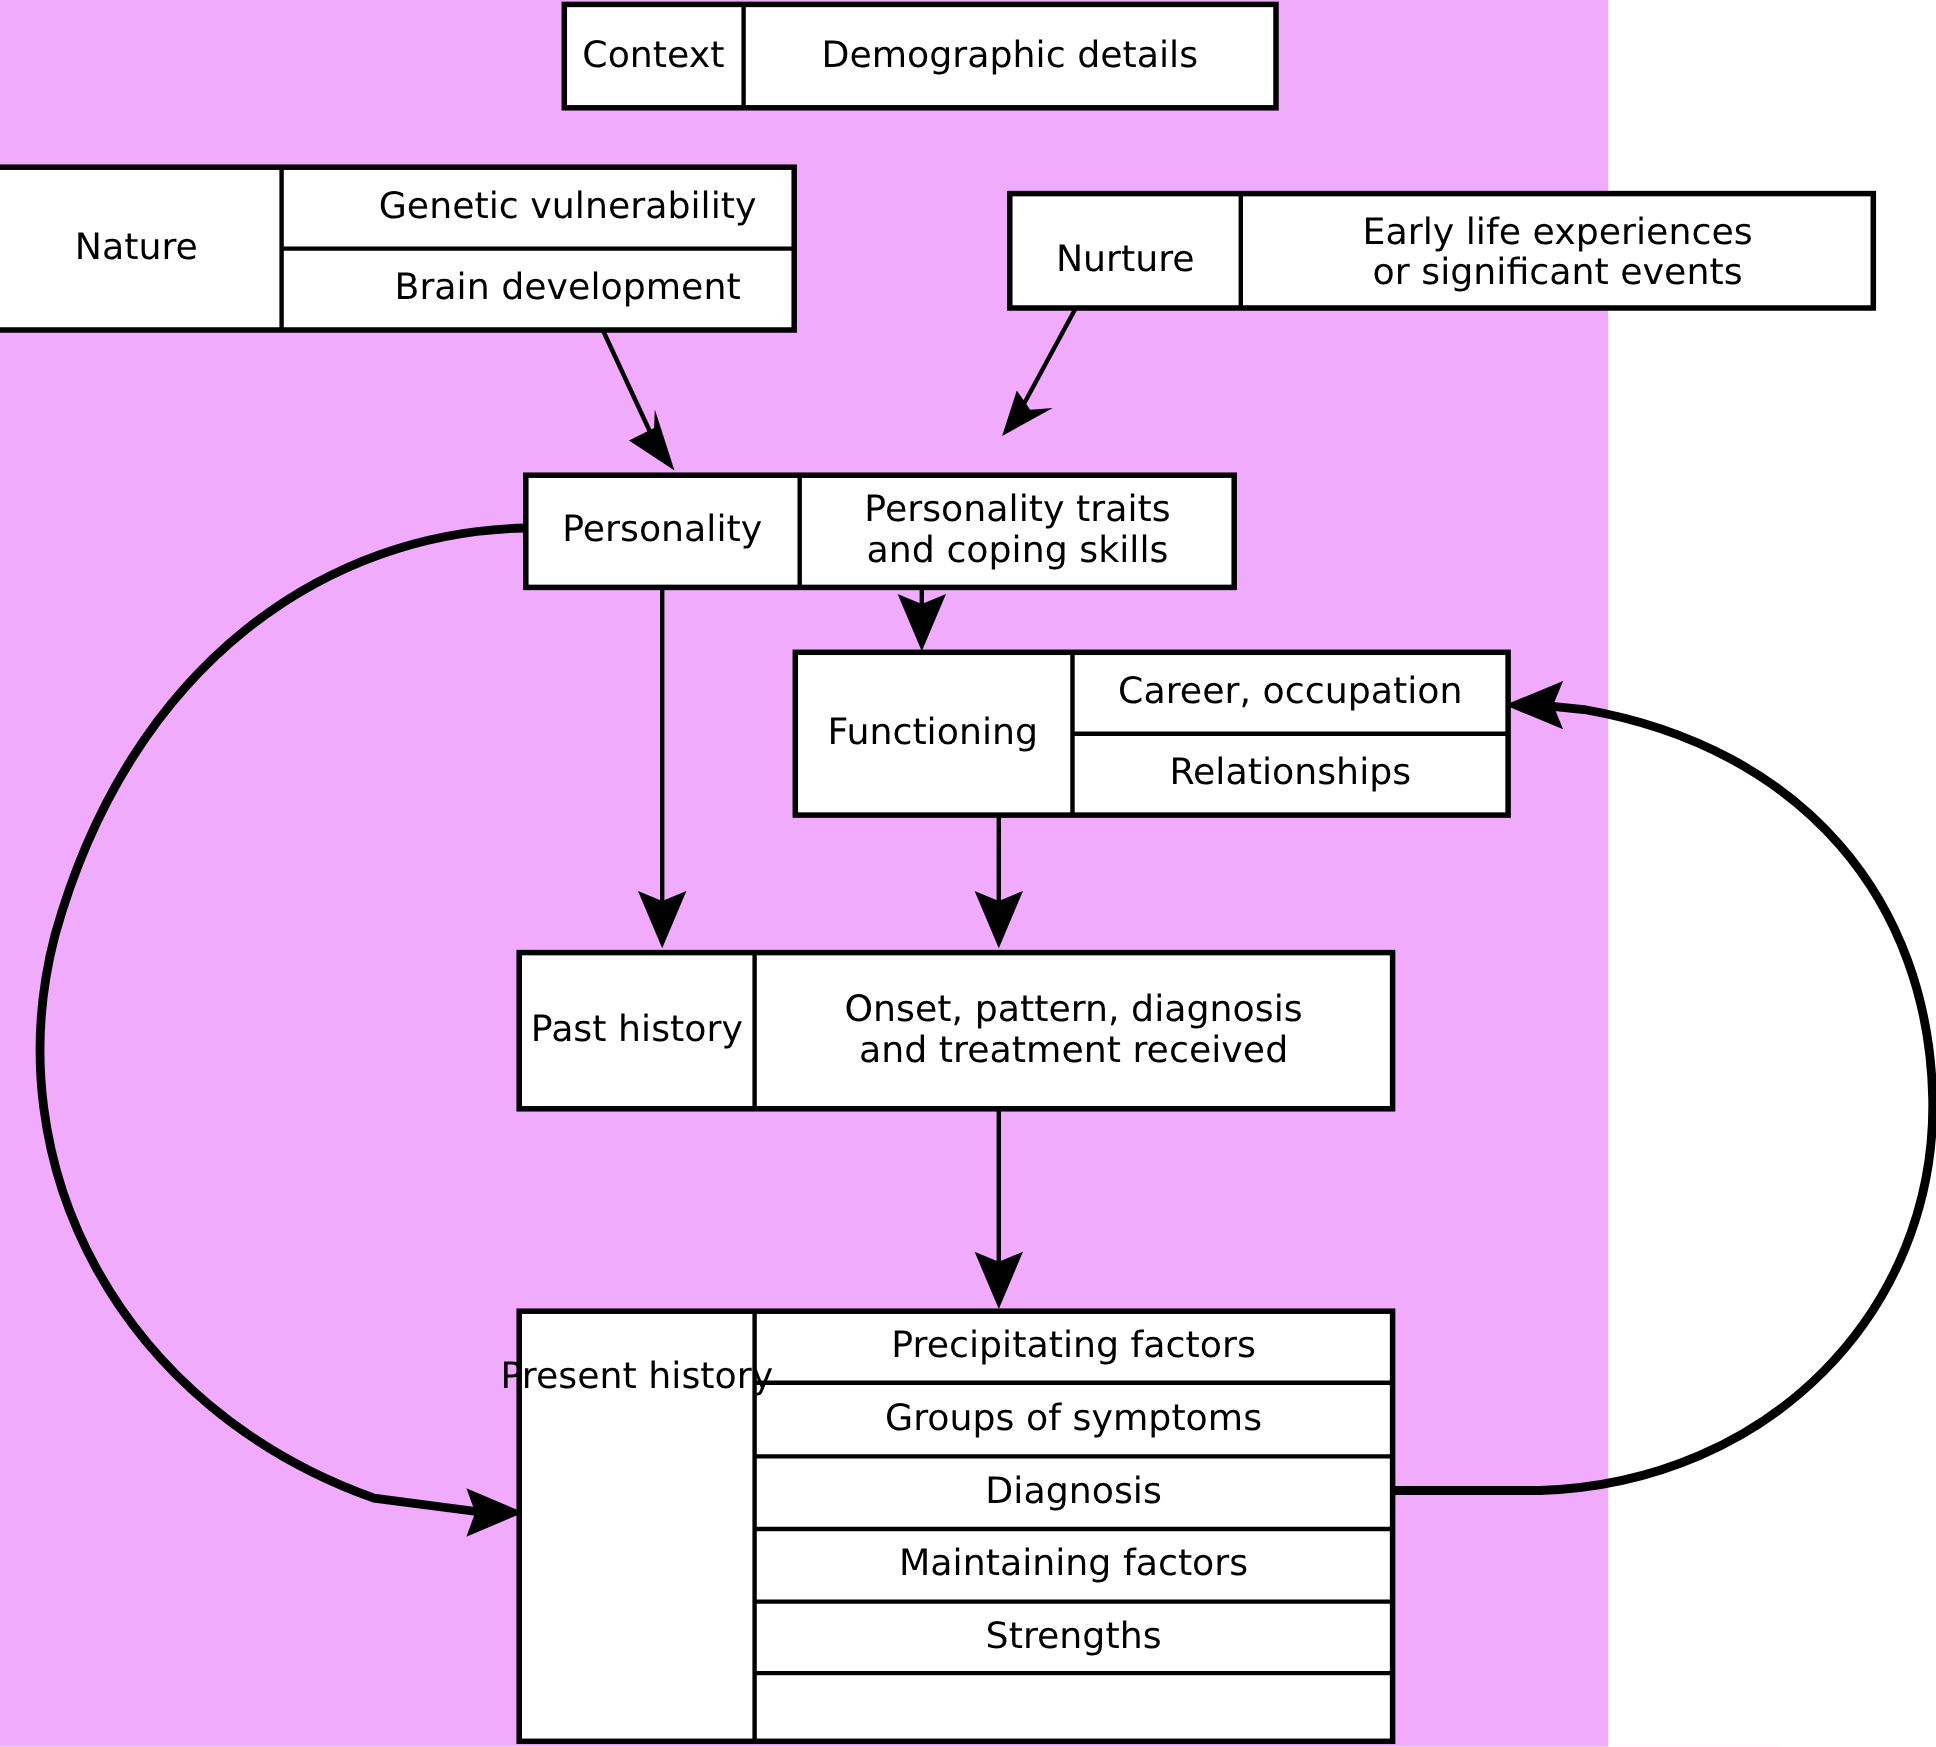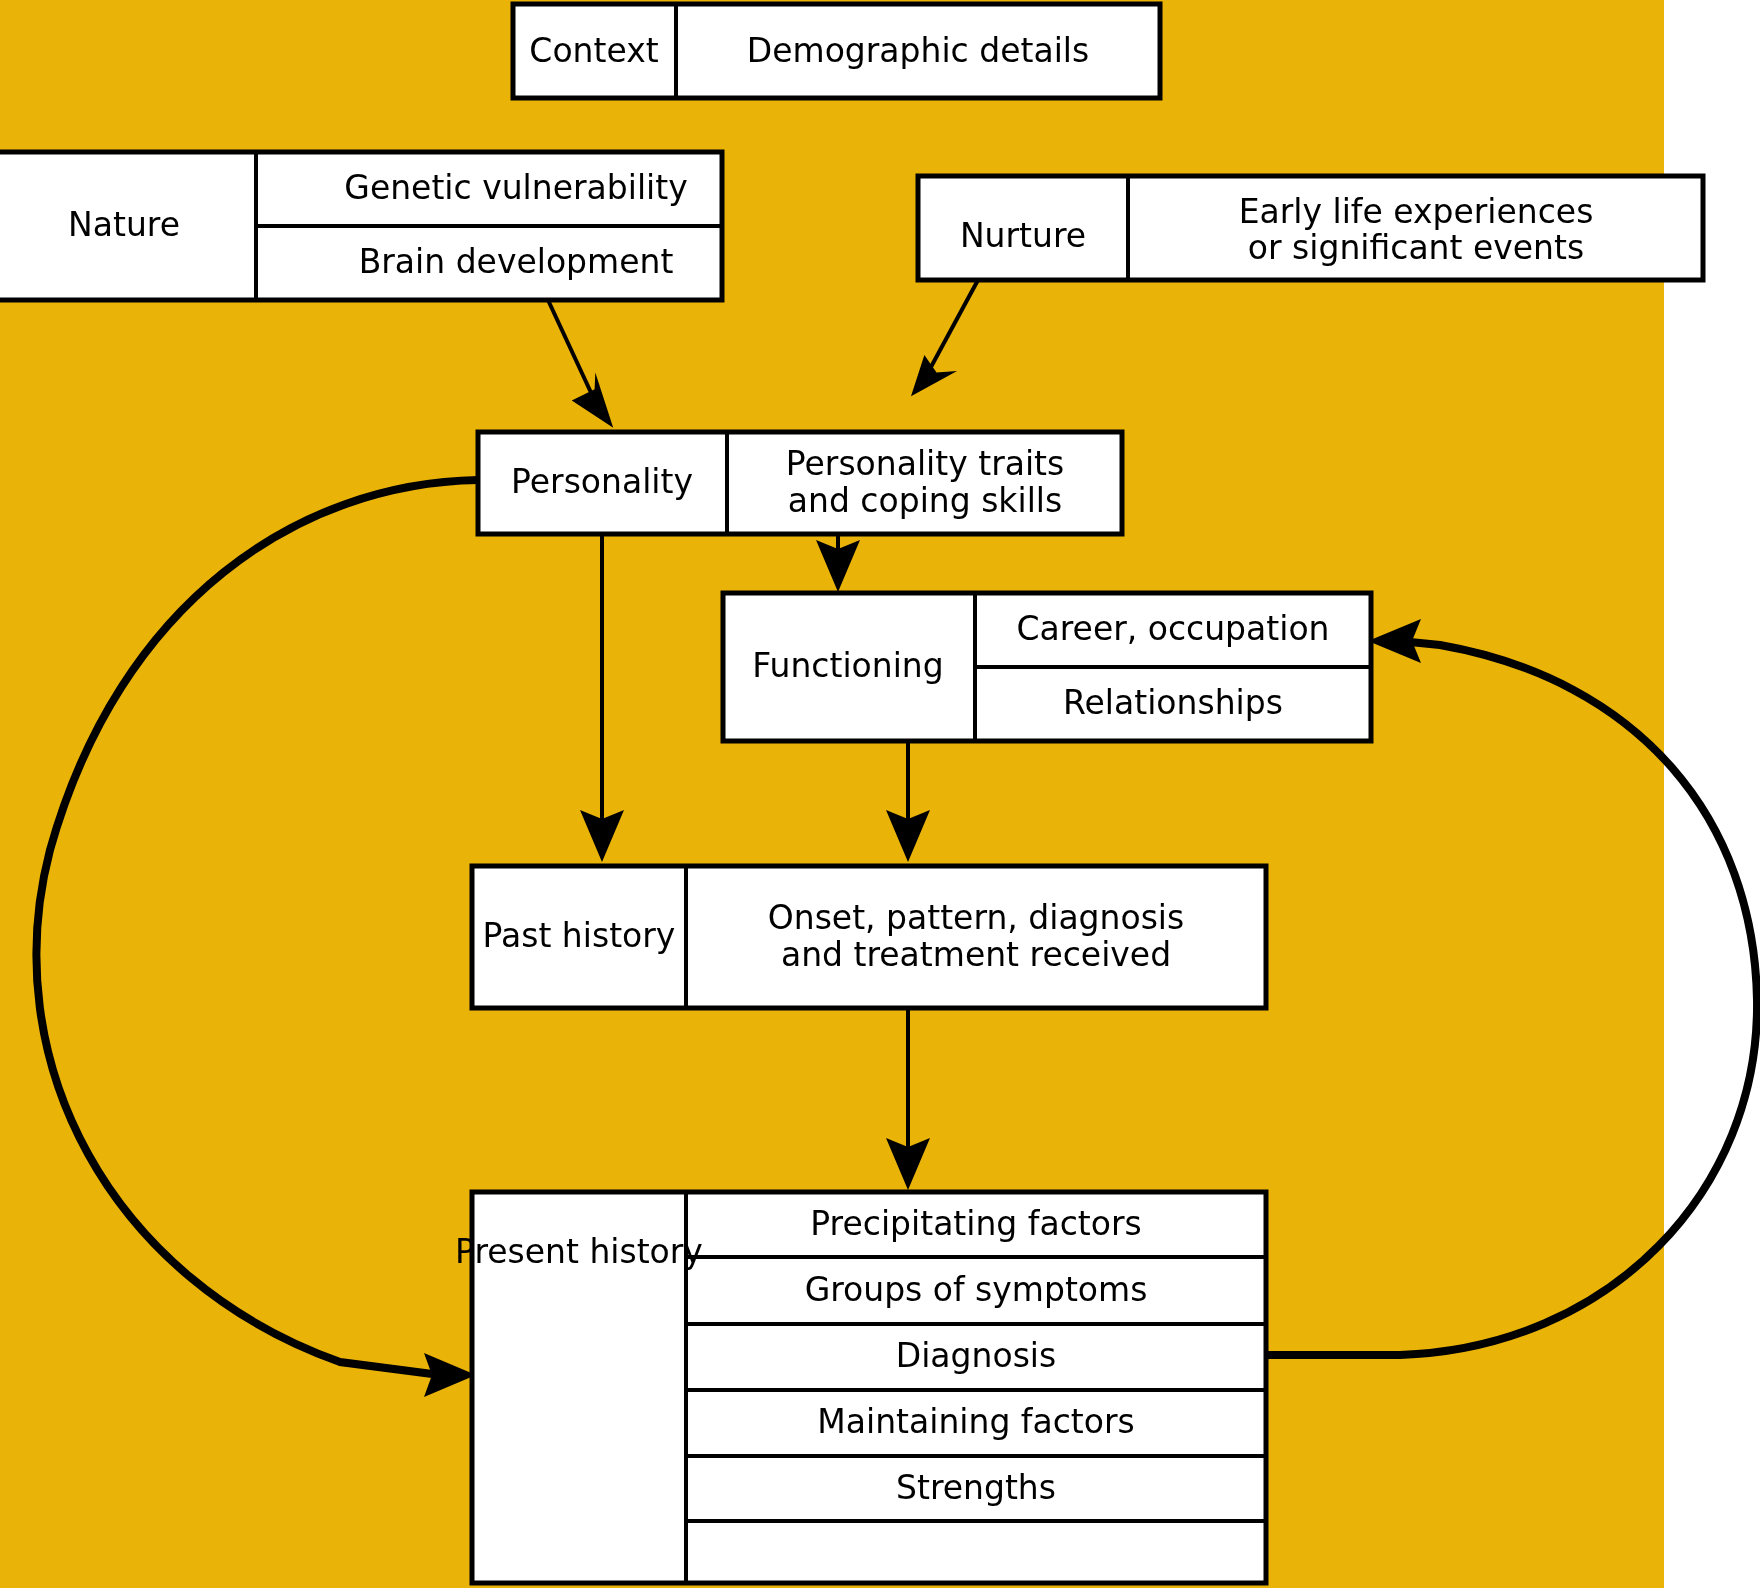--- a/index.html
+++ b/index.html
@@ -2,23 +2,23 @@
 <html><head>
 <meta charset="utf-8">
 <style>
   html, body {
     margin: 0;
     padding: 0;
     background: #ffffff;
   }
   #page {
     position: relative;
-    width: 1664px;
+    width: 1462px;
     height: 1588px;
-    background: #eab308;
+    background: #f0abfc;
     font-family: "DejaVu Sans", sans-serif;
   }
   svg.diagram {
     display: block;
     width: 1760px;
     height: 1588px;
   }
   .boxline {
     fill: none;
     stroke: #000000;

